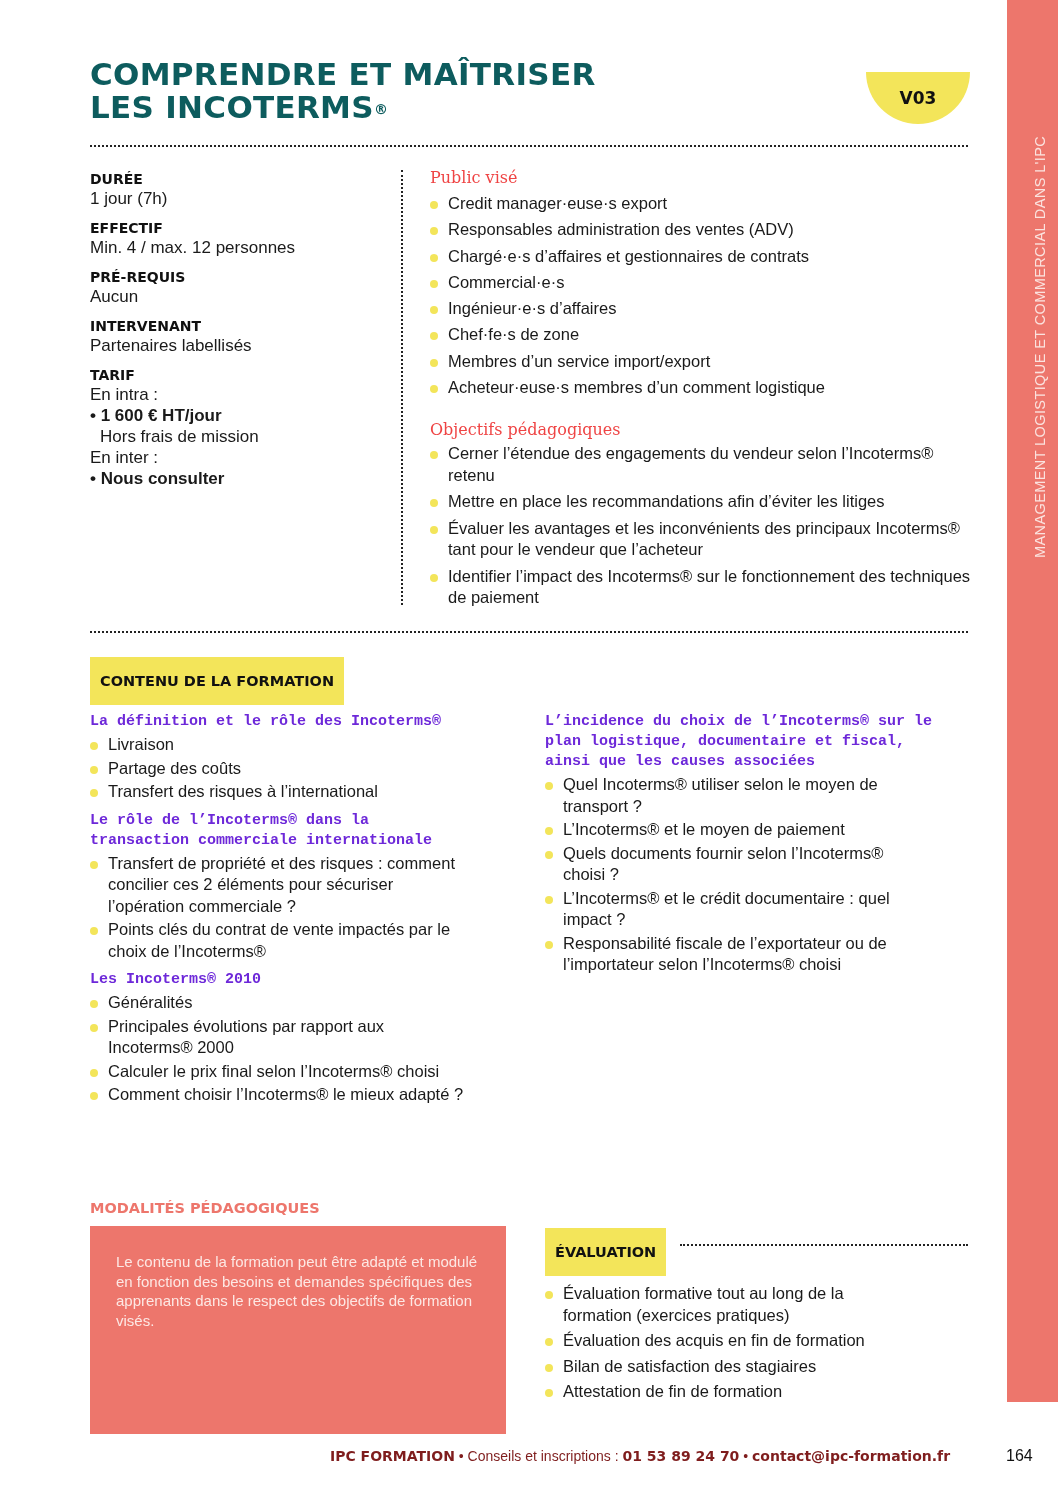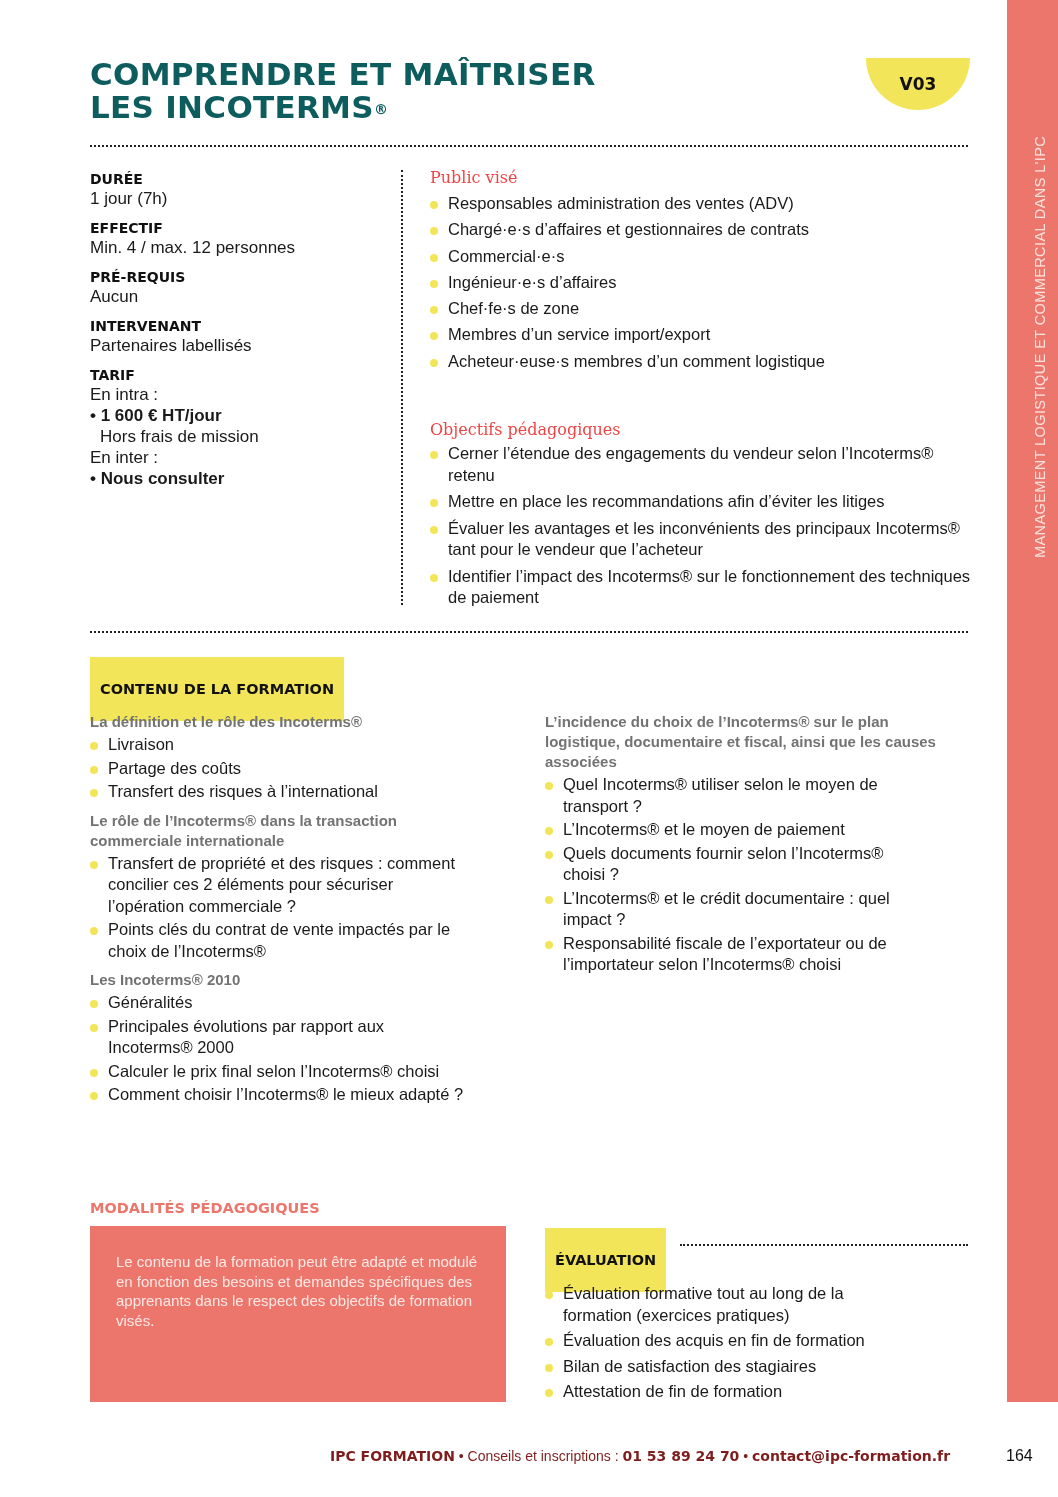--- a/index.html
+++ b/index.html
@@ -2,49 +2,49 @@
 <html><head>
 <meta charset="utf-8">
 <style>
   html, body { margin:0; padding:0; }
   body { width:1058px; height:1497px; position:relative; background:#ffffff; overflow:hidden;
          font-family:"Liberation Sans", sans-serif; color:#1a1a1a; }
   .abs { position:absolute; }
   .title { left:90px; top:58px; font-family:"DejaVu Sans", sans-serif; font-weight:bold; font-size:31px;
            line-height:33px; color:#0d5c5e; letter-spacing:0.3px; text-transform:uppercase; }
   .title sup { font-size:14px; vertical-align:top; position:relative; top:2px; }
-  .code-badge { left:866px; top:58px; width:104px; height:52px; background:#f3e55a;
+  .code-badge { left:866px; top:72px; width:104px; height:52px; background:#f3e55a;
                 border-radius:0 0 52px 52px; display:flex; align-items:center; justify-content:center;
                 font-family:"DejaVu Sans", sans-serif; font-weight:bold; font-size:17px; color:#111; }
   .dotline { height:0; border-top:2px dotted #222; }
   .sidebar { left:1007px; top:0; width:51px; height:1402px; background:#ed766c; }
   .sidebar-text { position:absolute; left:0; top:0; width:51px; height:560px; }
   .sidebar-text span { position:absolute; left:25px; top:550px; transform-origin:0 0; transform:rotate(-90deg);
                        white-space:nowrap; color:#fbe3df; font-size:14.5px; letter-spacing:0.4px; margin-top:8px; }
   .info { left:90px; top:170px; width:300px; }
   .info .lbl { font-family:"DejaVu Sans", sans-serif; font-weight:bold; font-size:14px; color:#111; line-height:18px; }
   .info .val { font-size:17px; line-height:21px; margin-bottom:10px; }
   .vdots { left:401px; top:170px; height:435px; width:0; border-left:2px dotted #222; }
   .sechead { font-family:"DejaVu Serif", serif; font-weight:normal; color:#ef4444; font-size:16px; line-height:20px; }
   ul.bul { list-style:none; margin:0; padding:0; }
   ul.bul li { position:relative; padding-left:18px; font-size:16.5px; line-height:21.5px; }
   ul.bul li::before { content:""; position:absolute; left:0; top:8px; width:8px; height:8px; border-radius:50%; background:#f3e55a; }
   .pub { left:430px; top:168px; width:545px; }
   .pub ul.bul li { margin-bottom:4.8px; }
   .obj { left:430px; top:420px; width:545px; }
   .obj ul.bul li { margin-bottom:5px; }
   .ylabel { background:#f3e55a; font-family:"DejaVu Sans", sans-serif; font-weight:bold; font-size:14.5px; color:#111;
-            padding:16px 10px; height:32px; line-height:32px; }
+            padding:8px 10px; height:32px; line-height:32px; }
   .content-left { left:90px; top:712px; width:440px; }
   .content-right { left:545px; top:712px; width:420px; }
-  .subhead { font-family:Liberation Sans, sans-serif; font-weight:bold; font-size:15px; line-height:20px; color:#737373; margin-bottom:2px; }
+  .subhead { font-family:Liberation Mono, monospace; font-weight:bold; font-size:15px; line-height:20px; color:#6d28d9; margin-bottom:2px; }
   .content-left ul.bul, .content-right ul.bul { margin-bottom:8px; }
   .content-left ul.bul li, .content-right ul.bul li { margin-bottom:2px; }
   .modal-title { left:90px; top:1200px; font-family:"DejaVu Sans", sans-serif; font-weight:bold; font-size:14.5px; color:#ed766c; }
-  .modal-box { left:90px; top:1226px; width:416px; height:176px; background:#ed766c; color:#fde8e4; }
+  .modal-box { left:90px; top:1226px; width:416px; height:208px; background:#ed766c; color:#fde8e4; }
   .modal-box p { margin:0 0 9px 0; padding:0 24px 0 26px; font-size:15px; line-height:19.6px; }
   .eval-list { left:545px; top:1283px; width:420px; }
   .eval-list ul.bul li { margin-bottom:4px; }
   .footer { left:330px; top:1448px; font-size:14px; color:#7f1d1d; }
   .footer b { font-family:"DejaVu Sans", sans-serif; }
   .pagenum { left:1006px; top:1447px; font-size:16px; color:#111; }
 </style>
 </head>
 <body>
 
@@ -77,20 +77,21 @@
   <div class="val" style="margin-bottom:0;padding-left:10px">Hors frais de mission</div>
   <div class="val" style="margin-bottom:0">En inter :</div>
   <div class="val" style="font-weight:bold">• Nous consulter</div>
 </div>
 
 <div class="abs vdots"></div>
 
 <div class="abs pub">
   <div class="sechead" style="margin-bottom:5px">Public visé</div>
   <ul class="bul">
+    <li>Credit manager·euse·s export</li>
     <li>Responsables administration des ventes (ADV)</li>
     <li>Chargé·e·s d’affaires et gestionnaires de contrats</li>
     <li>Commercial·e·s</li>
     <li>Ingénieur·e·s d’affaires</li>
     <li>Chef·fe·s de zone</li>
     <li>Membres d’un service import/export</li>
     <li>Acheteur·euse·s membres d’un comment logistique</li>
   </ul>
 </div>
 

